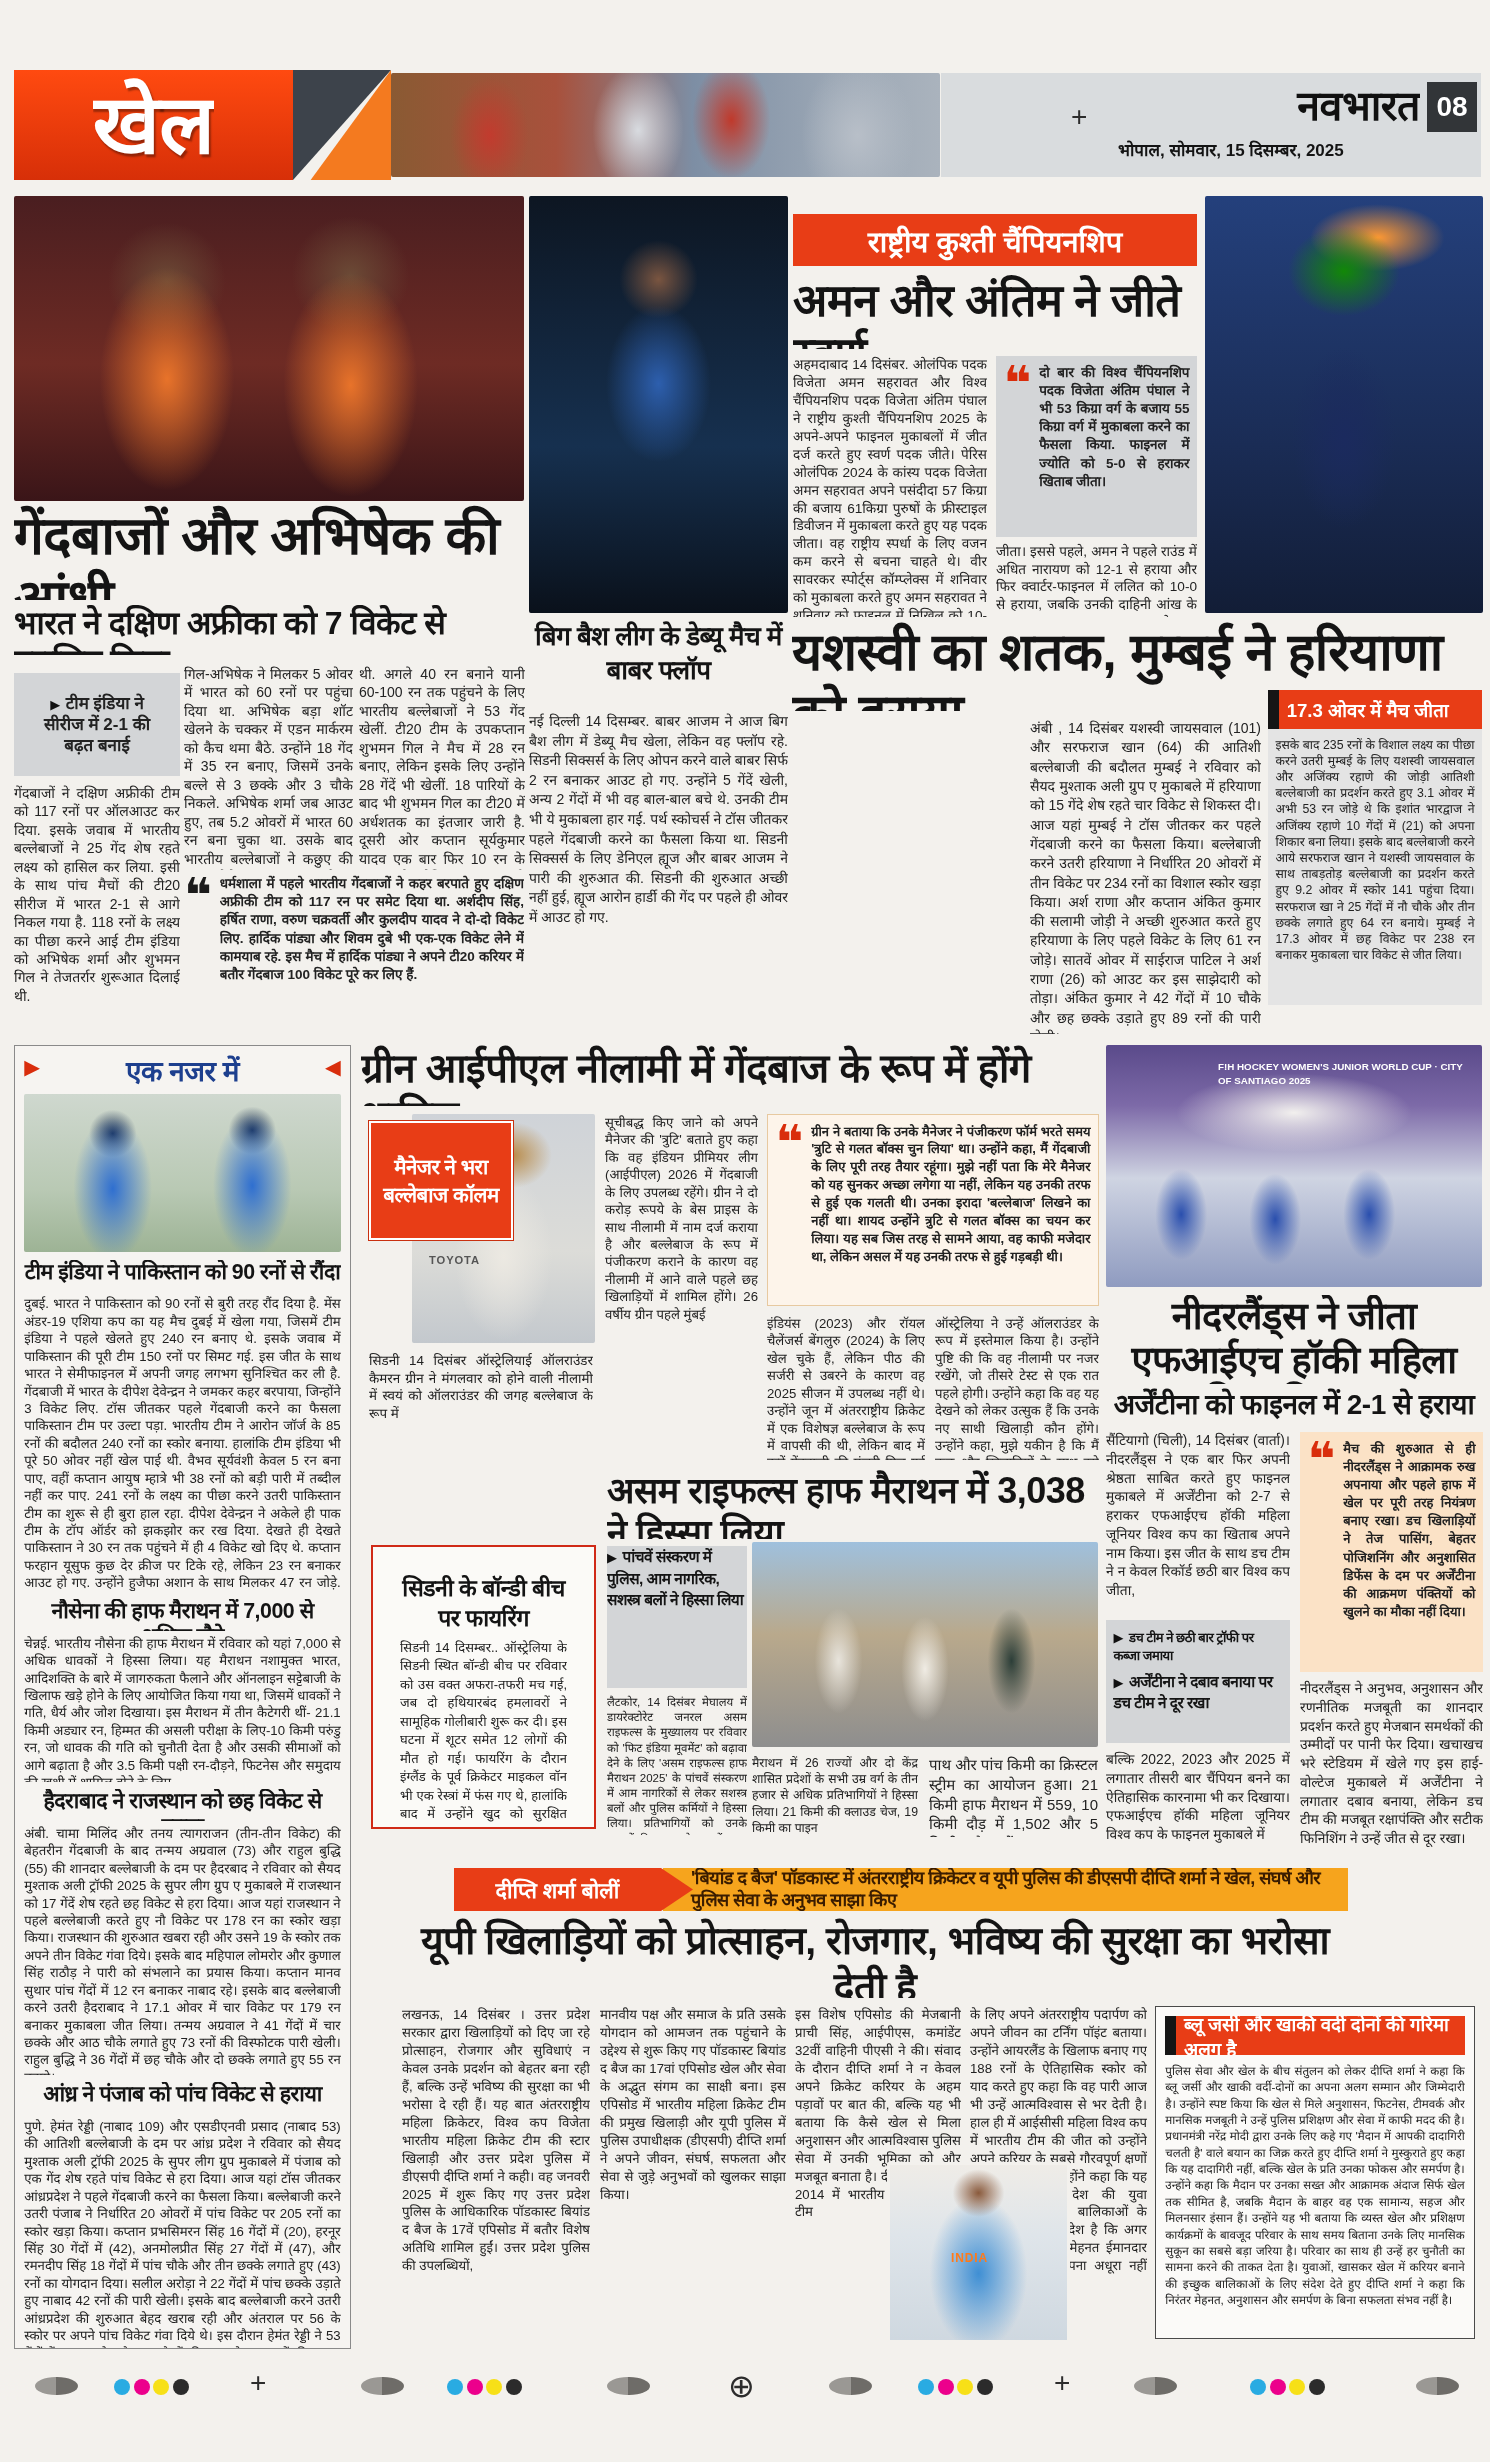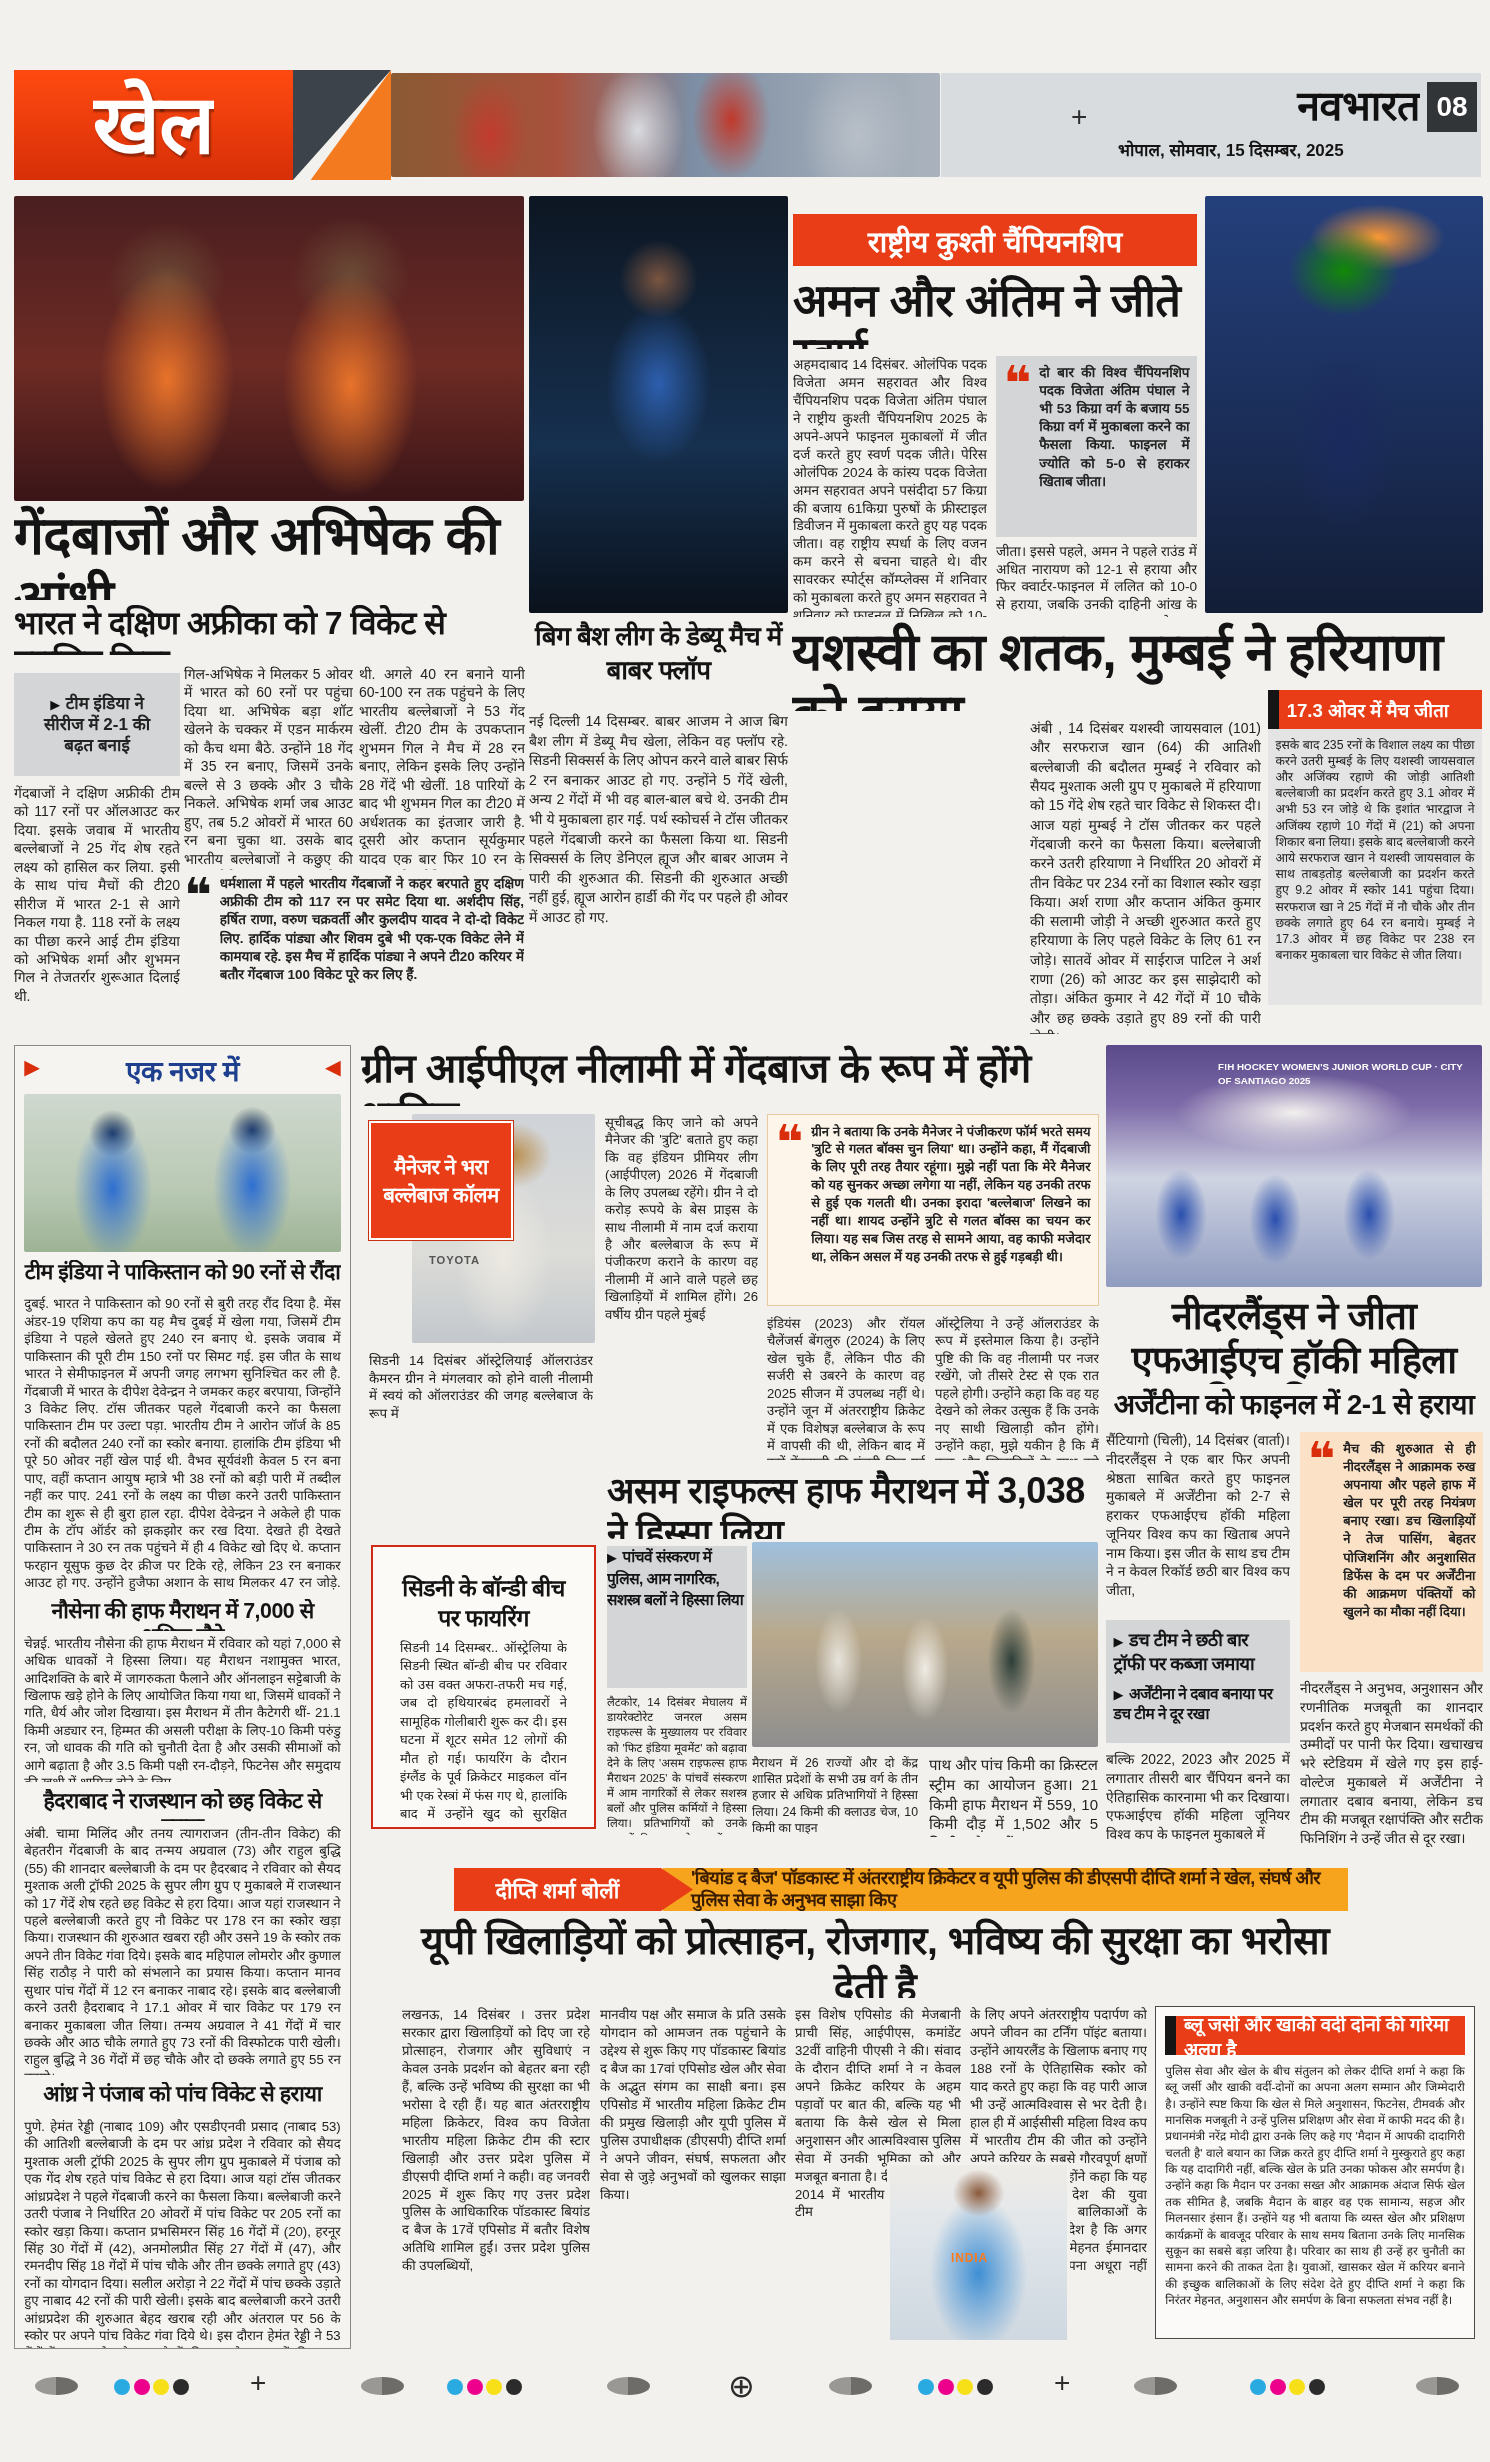--- a/index.html
+++ b/index.html
@@ -157,36 +157,36 @@
 <div class="abs hd" style="left:607px;top:1470px;width:492px;height:69px;font-size:36px">असम राइफल्स हाफ मैराथन में 3,038 ने हिस्सा लिया</div>
 <div class="abs graybox" style="left:607px;top:1546px;width:140px;height:142px;padding:0;box-sizing:border-box">
   <span class="arrow">▶</span><span class="hd" style="font-size:15.4px;line-height:1.4">पांचवें संस्करण में पुलिस, आम नागरिक, सशस्त्र बलों ने हिस्सा लिया</span>
 </div>
 <div class="abs jt" style="left:607px;top:1695px;width:140px;height:140px;font-size:11.5px">लैटकोर, 14 दिसंबर मेघालय में डायरेक्टोरेट जनरल असम राइफल्स के मुख्यालय पर रविवार को 'फिट इंडिया मूवमेंट' को बढ़ावा देने के लिए 'असम राइफल्स हाफ मैराथन 2025' के पांचवें संस्करण में आम नागरिकों से लेकर सशस्त्र बलों और पुलिस कर्मियों ने हिस्सा लिया। प्रतिभागियों को उनके प्रयासों की पहचान के रूप में पदक और सर्टिफिकेट के साथ-साथ यादगार टी-शर्ट भी दी गईं। तीन श्रेणी में आयोजित हुई इस हाफ</div>
 <div class="abs photo" style="left:752px;top:1542px;width:346px;height:205px;background:
        radial-gradient(34px 75px at 25% 58%,#e8e4dc 0%,rgba(232,228,220,0) 70%),
        radial-gradient(34px 75px at 50% 62%,#f0ece4 0%,rgba(240,236,228,0) 70%),
        radial-gradient(34px 75px at 75% 58%,#2c3e38 0%,rgba(44,62,56,0) 70%),
        linear-gradient(180deg,#9fc0dd 0%,#b9a98c 45%,#8e8e8e 100%)"></div>
-<div class="abs jt" style="left:752px;top:1755px;width:166px;height:82px;font-size:12.3px">मैराथन में 26 राज्यों और दो केंद्र शासित प्रदेशों के सभी उम्र वर्ग के तीन हजार से अधिक प्रतिभागियों ने हिस्सा लिया। 24 किमी की क्लाउड चेज, 10 किमी का पाइन</div>
+<div class="abs jt" style="left:752px;top:1755px;width:166px;height:82px;font-size:12.3px">मैराथन में 26 राज्यों और दो केंद्र शासित प्रदेशों के सभी उम्र वर्ग के तीन हजार से अधिक प्रतिभागियों ने हिस्सा लिया। 21 किमी की क्लाउड चेज, 19 किमी का पाइन</div>
 <div class="abs jt" style="left:929px;top:1755px;width:169px;height:82px;font-size:15px">पाथ और पांच किमी का क्रिस्टल स्ट्रीम का आयोजन हुआ। 21 किमी हाफ मैराथन में 559, 10 किमी दौड़ में 1,502 और 5 किमी दौड़ में 977 धावक शामिल हुए।</div>
 
 <div class="abs photo" style="left:1106px;top:1045px;width:376px;height:242px;background:
        radial-gradient(168px 56px at 50% 28%,#f2f0ee 0%,rgba(242,240,238,0) 70%),
        radial-gradient(37px 65px at 20% 70%,#2a4fae 0%,rgba(42,79,174,0) 70%),
        radial-gradient(37px 65px at 45% 72%,#2a4fae 0%,rgba(42,79,174,0) 70%),
        radial-gradient(37px 65px at 70% 70%,#2a4fae 0%,rgba(42,79,174,0) 70%),
        linear-gradient(180deg,#5a4a8a 0%,#7d6aa8 25%,#cfd4e2 55%,#8f9bc0 100%)">
   <span style="position:absolute;left:112px;top:15px;width:251px;font-size:9.8px;font-weight:700;color:#fff;line-height:1.4">F!H HOCKEY WOMEN'S JUNIOR WORLD CUP · CITY OF SANTIAGO 2025</span>
 </div>
 <div class="abs hd ctr" style="left:1106px;top:1295px;width:376px;height:89px;font-size:38px;line-height:1.15">नीदरलैंड्स ने जीता एफआईएच हॉकी महिला जूनियर विश्व कप</div>
 <div class="abs hd ctr" style="left:1106px;top:1388px;width:376px;height:39px;font-size:28px;font-weight:700">अर्जेंटीना को फाइनल में 2-1 से हराया</div>
 <div class="abs jt" style="left:1106px;top:1432px;width:184px;height:183px;font-size:13.8px;line-height:1.36">सैंटियागो (चिली), 14 दिसंबर (वार्ता)। नीदरलैंड्स ने एक बार फिर अपनी श्रेष्ठता साबित करते हुए फाइनल मुकाबले में अर्जेंटीना को 2-7 से हराकर एफआईएच हॉकी महिला जूनियर विश्व कप का खिताब अपने नाम किया। इस जीत के साथ डच टीम ने न केवल रिकॉर्ड छठी बार विश्व कप जीता,</div>
 <div class="abs graybox" style="left:1106px;top:1620px;width:184px;height:123px;padding:7.5px;box-sizing:border-box">
-  <div style="margin-bottom:7.5px"><span class="arrow">▶</span><span class="hd" style="font-size:18px;line-height:1.35">डच टीम ने छठी बार ट्रॉफी पर कब्जा जमाया</span></div>
+  <div style="margin-bottom:7.5px"><span class="arrow">▶</span><span class="hd" style="font-size:13px;line-height:1.35">डच टीम ने छठी बार ट्रॉफी पर कब्जा जमाया</span></div>
   <div><span class="arrow">▶</span><span class="hd" style="font-size:15.4px;line-height:1.35">अर्जेंटीना ने दबाव बनाया पर डच टीम ने दूर रखा</span></div>
 </div>
 <div class="abs jt" style="left:1106px;top:1751px;width:184px;height:130px;font-size:13.8px;line-height:1.36">बल्कि 2022, 2023 और 2025 में लगातार तीसरी बार चैंपियन बनने का ऐतिहासिक कारनामा भी कर दिखाया। एफआईएच हॉकी महिला जूनियर विश्व कप के फाइनल मुकाबले में</div>
 <div class="abs" style="left:1300px;top:1432px;width:183px;height:240px;background:#fbe2c6;padding:7.5px;box-sizing:border-box;overflow:hidden">
   <span class="qmark">❝</span>
   <span class="jt" style="display:block;font-size:13px;font-weight:700;line-height:1.4">मैच की शुरुआत से ही नीदरलैंड्स ने आक्रामक रुख अपनाया और पहले हाफ में खेल पर पूरी तरह नियंत्रण बनाए रखा। डच खिलाड़ियों ने तेज पासिंग, बेहतर पोजिशनिंग और अनुशासित डिफेंस के दम पर अर्जेंटीना की आक्रमण पंक्तियों को खुलने का मौका नहीं दिया।</span>
 </div>
 <div class="abs jt" style="left:1300px;top:1680px;width:183px;height:201px;font-size:13.8px;line-height:1.36">नीदरलैंड्स ने अनुभव, अनुशासन और रणनीतिक मजबूती का शानदार प्रदर्शन करते हुए मेजबान समर्थकों की उम्मीदों पर पानी फेर दिया। खचाखच भरे स्टेडियम में खेले गए इस हाई-वोल्टेज मुकाबले में अर्जेंटीना ने लगातार दबाव बनाया, लेकिन डच टीम की मजबूत रक्षापंक्ति और सटीक फिनिशिंग ने उन्हें जीत से दूर रखा।</div>
 
 <div class="abs kickerbar" style="left:454px;top:1868px;width:207px;height:43px;font-size:21.4px">

